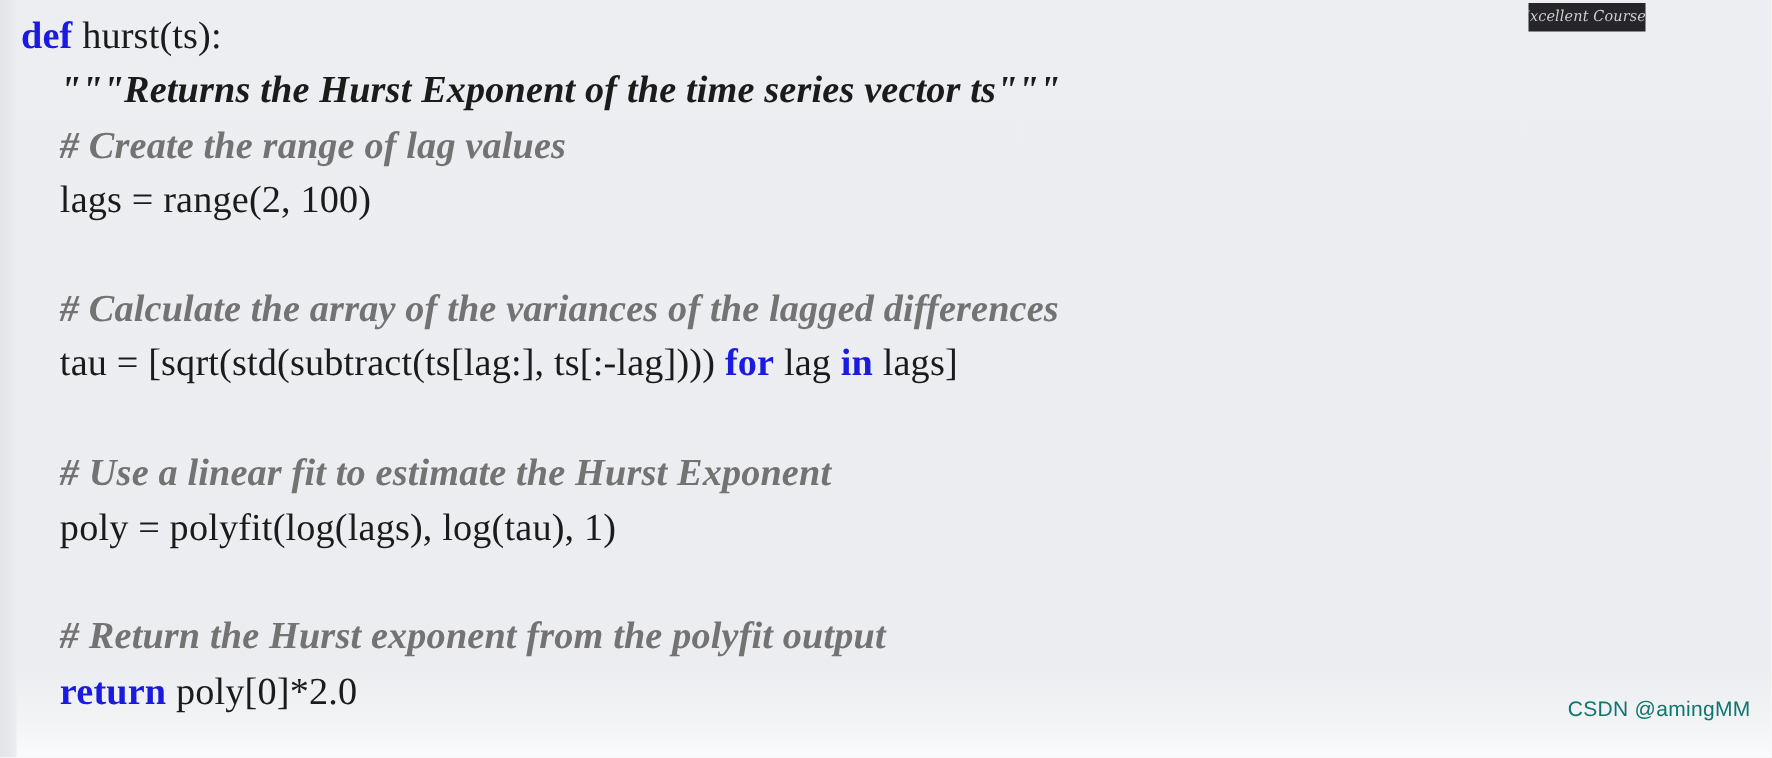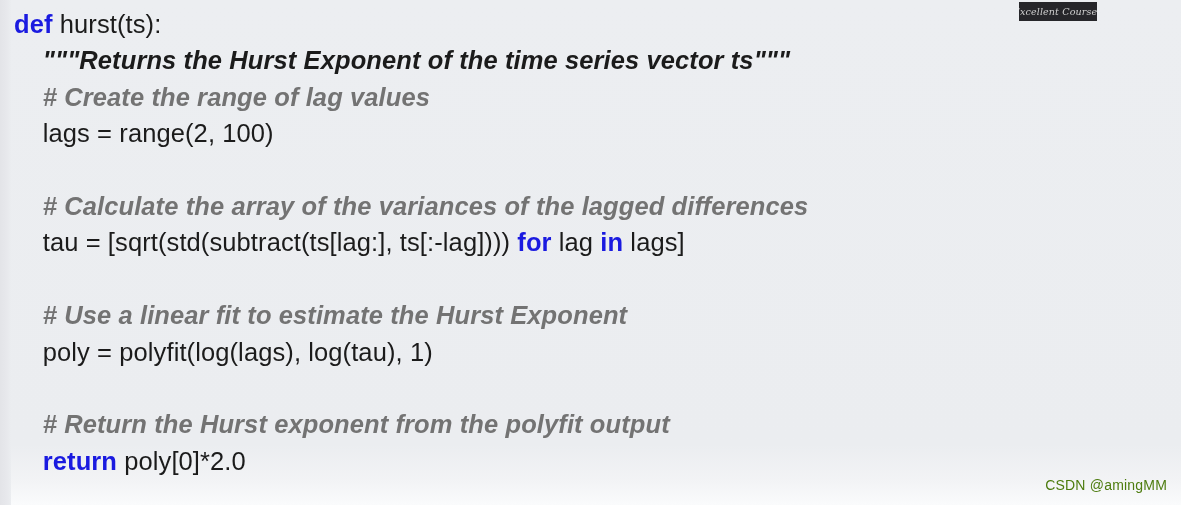--- a/index.html
+++ b/index.html
@@ -41,21 +41,21 @@
     left: 0;
     top: 0;
     width: 1181px;
     height: 505px;
     padding: 2px 0 0 0;
     box-sizing: border-box;
   }
   pre.code {
     margin: 0;
     padding: 4px 0 0 0;
-    font-family: Liberation Sans, sans-serif;
+    font-family: Liberation Serif, serif;
     font-size: 25.5px;
     line-height: 36.4px;
     color: #1b1b1b;
     white-space: pre;
     letter-spacing: 0.1px;
     -webkit-font-smoothing: antialiased;
   }
   .ln {
     display: block;
     height: 36.4px;
@@ -98,25 +98,25 @@
     line-height: 11px;
     color: #cfcfcf;
     white-space: nowrap;
     letter-spacing: 0.1px;
     transform: scaleX(0.96);
   }
   
   #watermark {
     position: absolute;
     right: 14px;
-    bottom: 12px;
+    bottom: 25px;
     font-family: "Liberation Sans", sans-serif;
     font-size: 14px;
     line-height: 16px;
-    color: #4d7c0f;
+    color: #0f766e;
     white-space: nowrap;
     letter-spacing: 0.2px;
   }
 </style>
 </head>
 <body>
 
 <div id="screen">
 
   <div id="bg-gradient"></div>

